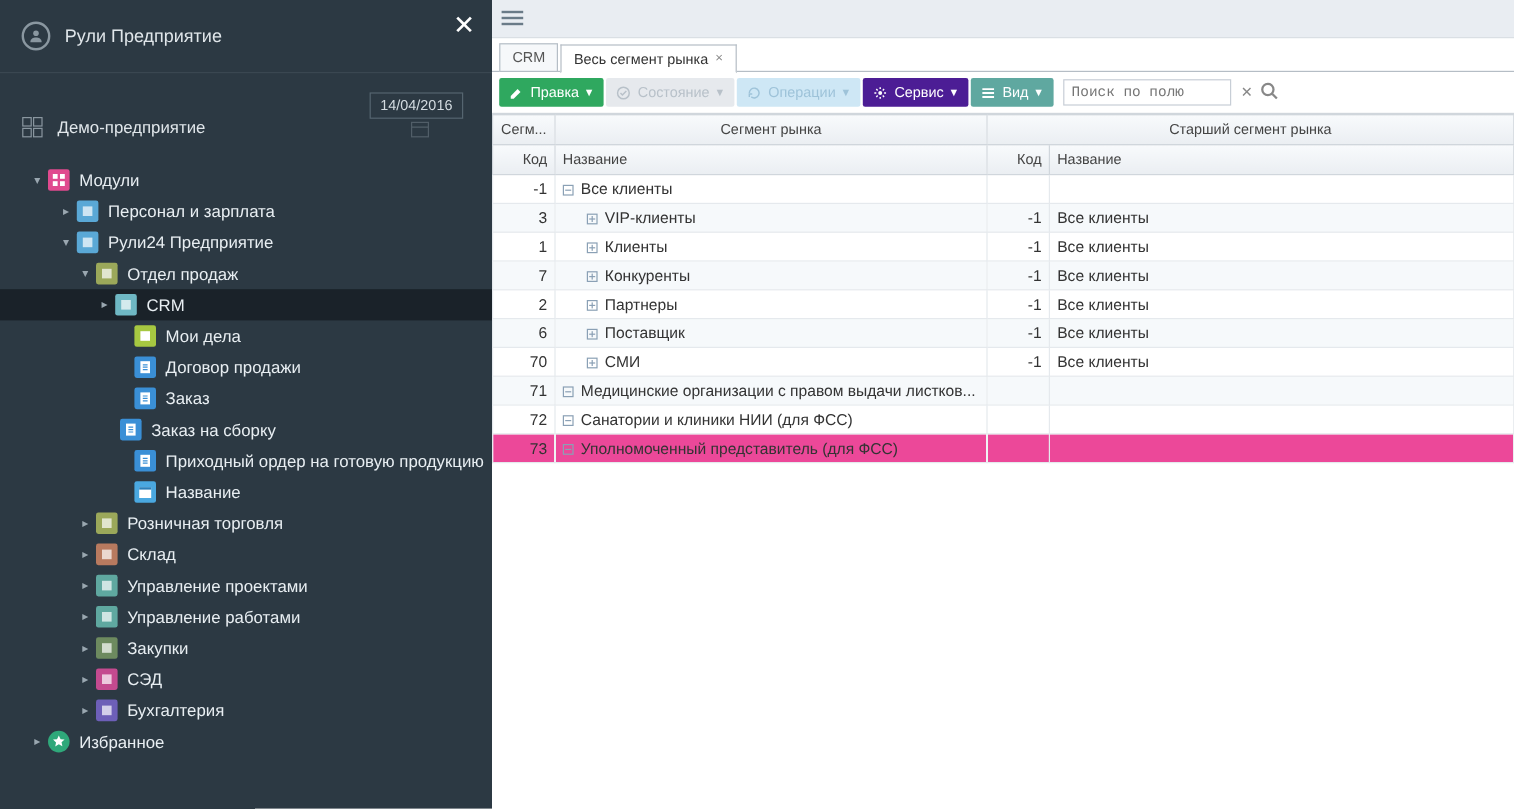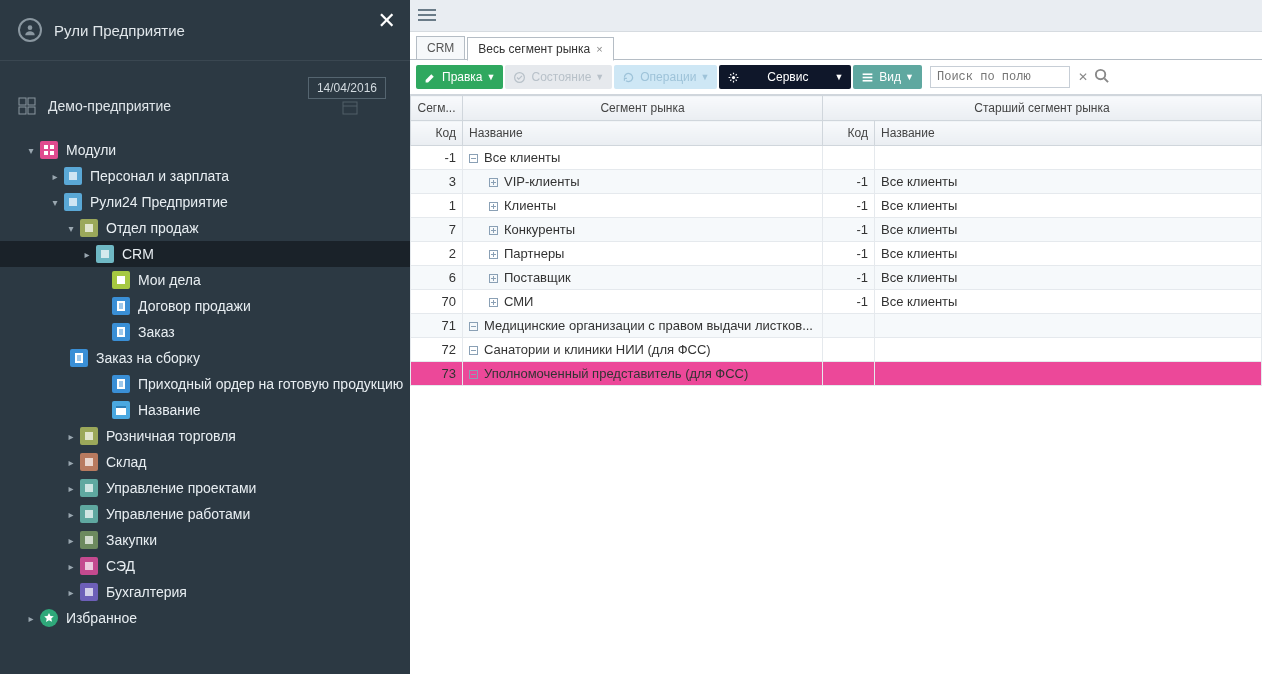--- a/index.html
+++ b/index.html
@@ -36,21 +36,21 @@
 .tabs-border { border-bottom: 1px solid #b5bdc5; margin-top: -1px;}
 .toolbar { display: flex; align-items: center; padding: 5px 6px; gap: 2px; flex-wrap: nowrap;}
 .tbtn { display: flex; align-items: center; height: 24px; padding: 0 8px; font-size: 12px; color: #fff; border-radius: 2px; cursor: pointer; white-space: nowrap;}
 .tbtn .caret { margin-left: 4px; font-size: 9px;}
 .tbtn svg { width: 13px; height: 13px; margin-right: 5px; fill: #fff;}
 .tbtn.green { background: #2fa85f; }
 .tbtn.gray { background: #e6e9ed; color: #b8c1c9; }
 .tbtn.gray svg { fill: #b8c1c9;}
 .tbtn.lightblue { background: #cee7f5; color: #9ec3d9;}
 .tbtn.lightblue svg { fill: #9ec3d9;}
-.tbtn.purple { background: #0f172a; gap: 22px; }
+.tbtn.purple { background: #4c1d95; }
 .tbtn.teal { background: #5fa8a0; }
 .search-box { margin-left: 6px; border: 1px solid #c7ced6; height: 22px; padding: 0 6px; font-size: 12px; width: 140px; outline: none; font-family: Liberation Mono, monospace;}
 .search-x { margin: 0 4px 0 6px; color: #888; cursor: pointer; font-size: 12px;}
 .search-icon { color: #888; cursor: pointer;}
 .search-icon svg { width: 15px; height: 15px; fill: none; stroke: #888; stroke-width: 2;}
 .grid-wrap { flex: 1; overflow: auto; border-top: 1px solid #d0d6dc;}
 table.grid { border-collapse: collapse; width: 100%; table-layout: fixed;}
 .grid th { background: linear-gradient(#f8fafc,#eaeef2); border: 1px solid #d0d6dc; font-weight: normal; font-size: 12px; color: #444; padding: 5px 6px; overflow: hidden; text-overflow: ellipsis; white-space: nowrap;}
 .grid td { border: 1px solid #e5e9ed; font-size: 13px; padding: 4px 6px; overflow: hidden; text-overflow: ellipsis; white-space: nowrap;}
 .grid tr:nth-child(even) td { background: #f6f9fb;}
@@ -177,21 +177,21 @@
             <span class="mod-icon" style="background: rgb(58, 143, 214);">
               <svg viewBox="0 0 12 12">
                 <rect x="2" y="1" width="8" height="10" fill="#fff"></rect>
                 <line x1="4" y1="4" x2="8" y2="4" stroke="#3a8fd6"></line>
                 <line x1="4" y1="6" x2="8" y2="6" stroke="#3a8fd6"></line>
                 <line x1="4" y1="8" x2="8" y2="8" stroke="#3a8fd6"></line>
               </svg>
             </span>
             <span class="tree-label">Заказ</span>
           </div>
-          <div class="tree-row" style="padding-left: 56px;">
+          <div class="tree-row" style="padding-left: 86px;">
             <span class="expander"></span>
             <span class="mod-icon" style="background: rgb(58, 143, 214);">
               <svg viewBox="0 0 12 12">
                 <rect x="2" y="1" width="8" height="10" fill="#fff"></rect>
                 <line x1="4" y1="4" x2="8" y2="4" stroke="#3a8fd6"></line>
                 <line x1="4" y1="6" x2="8" y2="6" stroke="#3a8fd6"></line>
                 <line x1="4" y1="8" x2="8" y2="8" stroke="#3a8fd6"></line>
               </svg>
             </span>
             <span class="tree-label">Заказ на сборку</span>

